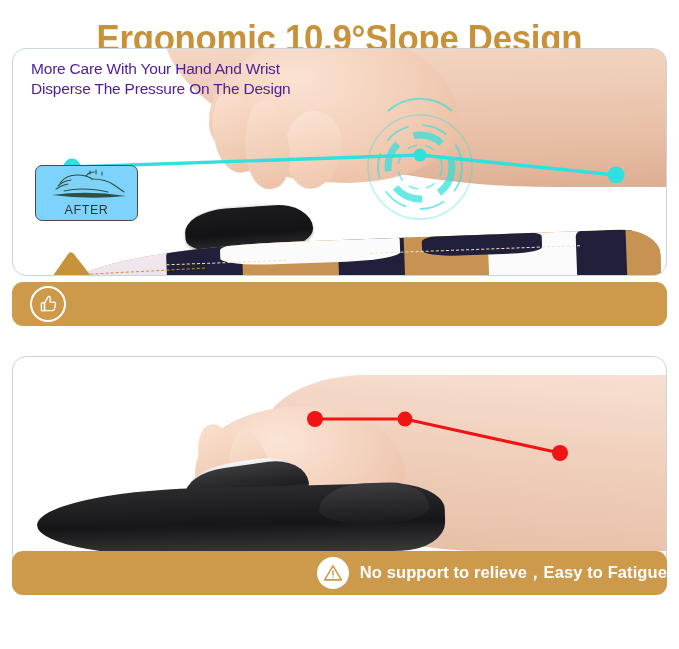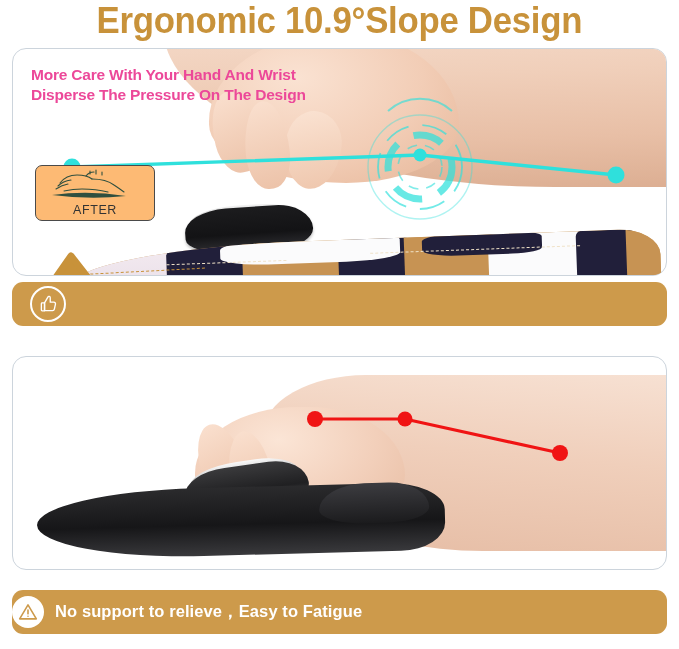--- a/index.html
+++ b/index.html
@@ -6,22 +6,22 @@
   body{
     width:679px;height:649px;
     background:#ffffff;
     font-family:"Liberation Sans", sans-serif;
     overflow:hidden;
     position:relative;
   }
   
   .title-bar{
     height:44px;
-    display:flex;align-items:flex-start;justify-content:center;
-    padding-top:2px;
+    display:flex;align-items:center;justify-content:center;
+    padding-top:16px;
   }
   .title-text{
     font-family:"Liberation Sans Narrow","Liberation Sans",sans-serif;
     font-size:37px;
     font-weight:bold;
     color:#c8923a;
     letter-spacing:-0.3px;
     transform:scaleX(0.94);
     white-space:nowrap;
     line-height:1;
@@ -33,37 +33,37 @@
     border:1.6px solid #ccd4dc;
     border-radius:14px;
     background:#ffffff;
     overflow:hidden;
     box-sizing:border-box;
   }
   #panel-after{top:48px;height:228px;}
   #panel-before{top:356px;height:214px;}
 
   .panel-heading{
-    position:absolute;left:18px;top:16px;
-    color:#ec4899;
+    position:absolute;left:18px;top:10px;
+    color:#4c1d95;
     font-size:15.5px;
-    font-weight:bold;
+    font-weight:normal;
     line-height:1.32;
     letter-spacing:-0.2px;
     white-space:nowrap;
   }
   .panel-heading div{display:block;}
 
   
   .badge{
     position:absolute;
-    width:120px;height:56px;
+    width:103px;height:56px;
     border:1.4px solid #4a4a4a;
     border-radius:7px;
-    background:#fdba74;
+    background:#7dd3fc;
     z-index:9;
     box-sizing:border-box;
   }
   #badge-after{left:22px;top:116px;}
   .badge-art{
     position:absolute;left:0;top:2px;width:104px;height:33px;
   }
   .badge-label{
     position:absolute;bottom:3px;left:0;width:100%;
     text-align:center;
@@ -200,21 +200,21 @@
 
   
   .banner{
     position:absolute;left:12px;width:655px;height:44px;
     border-radius:11px;
     display:flex;align-items:center;
     box-sizing:border-box;
     color:#fff;
   }
   #banner-memory{top:282px;background:#cd9a4b;padding-left:18px;}
-  #banner-fatigue{top:590px;background:#cd9a4b;justify-content:flex-start;}
+  #banner-fatigue{top:551px;background:#cd9a4b;justify-content:flex-end;}
 
   .banner-text{
     font-family:"Liberation Sans Narrow","Liberation Sans",sans-serif;
     font-size:16.5px;
     font-weight:bold;
     white-space:nowrap;
     letter-spacing:0.1px;
   }
   #banner-memory .banner-text{font-weight:600;}
   .icon-circle{

